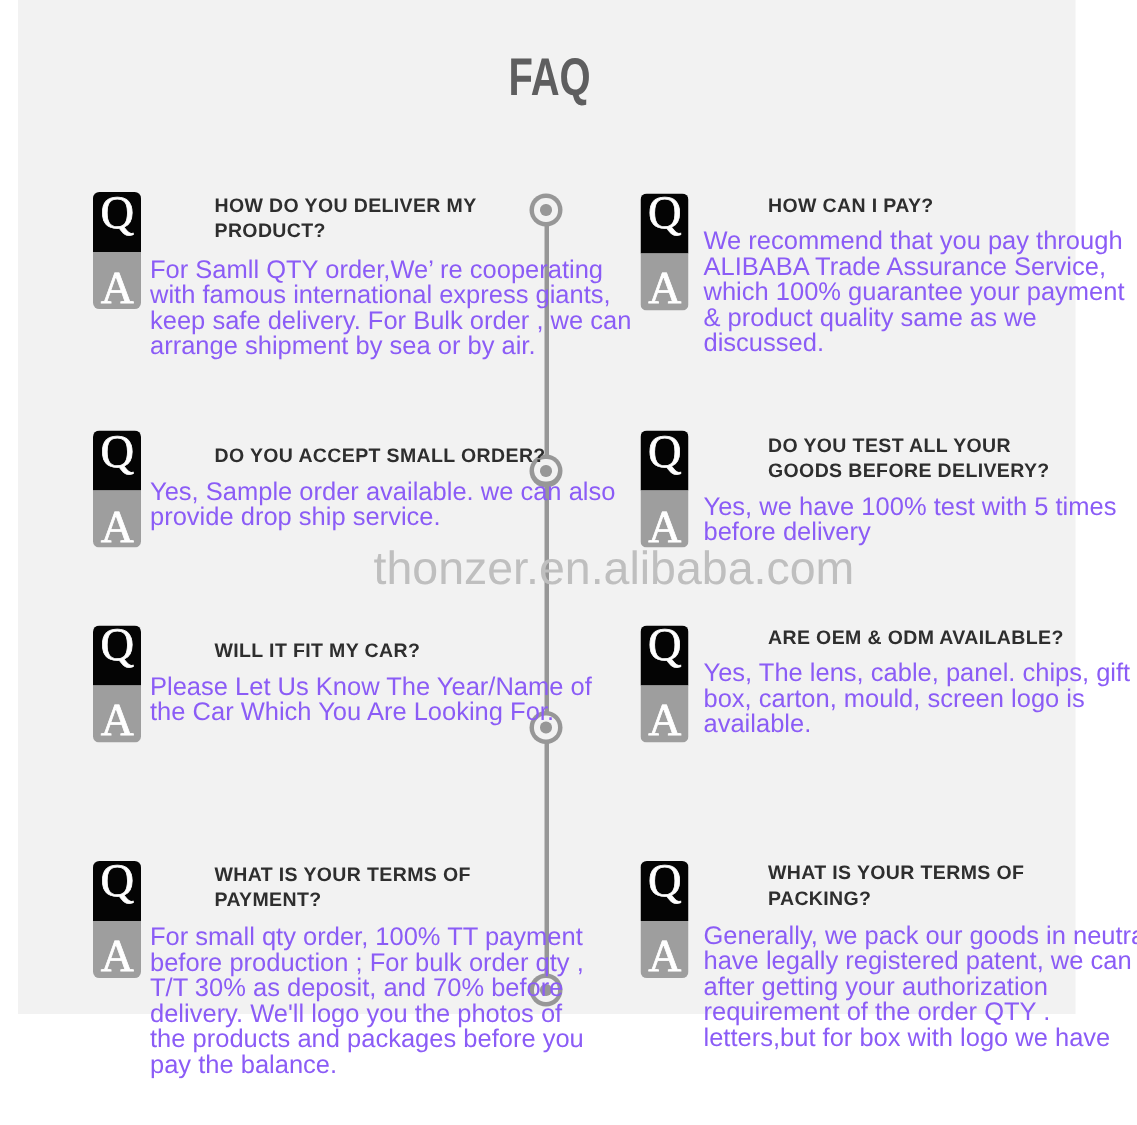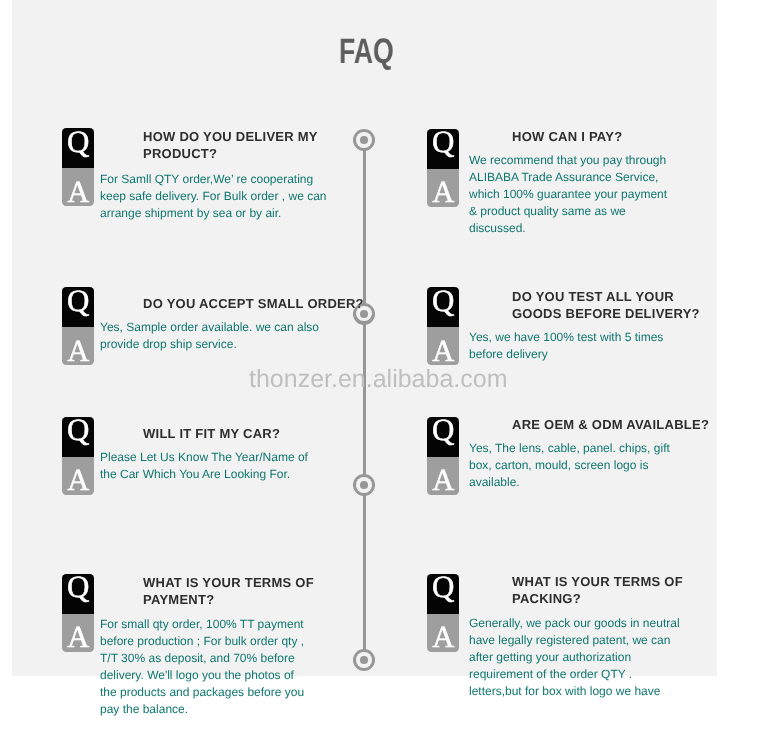--- a/index.html
+++ b/index.html
@@ -26,24 +26,24 @@
   .badge .a{top:40px;height:38px;background:#9e9e9e;}
   .badge .ch{position:absolute;left:0;width:32.3px;height:30px;text-align:center;color:#ffffff;
         font-family:"Liberation Serif",serif;line-height:30px;will-change:transform;
         -webkit-text-stroke:0.5px #ffffff;}
   .badge .ch.ql{font-size:31px;}
   .badge .ch.al{font-size:30.5px;}
 
   .q-text{position:absolute;font-size:13px;font-weight:bold;color:#2e2e2e;
           letter-spacing:0.25px;white-space:nowrap;will-change:transform;}
   .q-text .ln{display:block;height:17.2px;line-height:17.2px;margin-left:43px;}
-  .a-text{position:absolute;font-size:12px;color:#0f766e;white-space:nowrap;will-change:transform;}
+  .a-text{position:absolute;font-size:17px;color:#8b5cf6;white-space:nowrap;will-change:transform;}
   .a-text .ln{display:block;height:17.1px;line-height:17.1px;}
 
-  .watermark{position:absolute;left:237.1px;top:363.6px;font-size:25px;color:#bfbfbf;
+  .watermark{position:absolute;left:237.1px;top:363.6px;font-size:31px;color:#bfbfbf;
              letter-spacing:0px;white-space:nowrap;line-height:30px;will-change:transform;}
 </style>
 </head>
 <body>
 
 <div class="page">
 
   <div class="title">FAQ</div>
 
   <div class="timeline-line"></div>
@@ -70,20 +70,21 @@
       <div class="half a"></div>
       <div class="ch ql" style="top:-1.3px">Q</div>
       <div class="ch al" style="top:48.7px">A</div>
     </div>
     <div class="q-text" style="left:88.0px;top:128.05px">
         <span class="ln">HOW DO YOU DELIVER MY</span>
         <span class="ln">PRODUCT?</span>
       </div>
     <div class="a-text" style="left:88.0px;top:171.33px">
         <span class="ln">For Samll QTY order,We’ re cooperating</span>
+        <span class="ln">with famous international express giants,</span>
         <span class="ln">keep safe delivery. For Bulk order , we can</span>
         <span class="ln">arrange shipment by sea or by air.</span>
       </div>
   </div>
   <div class="item">
     <div class="badge" style="left:50.0px;top:287.4px">
       <div class="half q"></div>
       <div class="half a"></div>
       <div class="ch ql" style="top:-1.3px">Q</div>
       <div class="ch al" style="top:48.7px">A</div>

